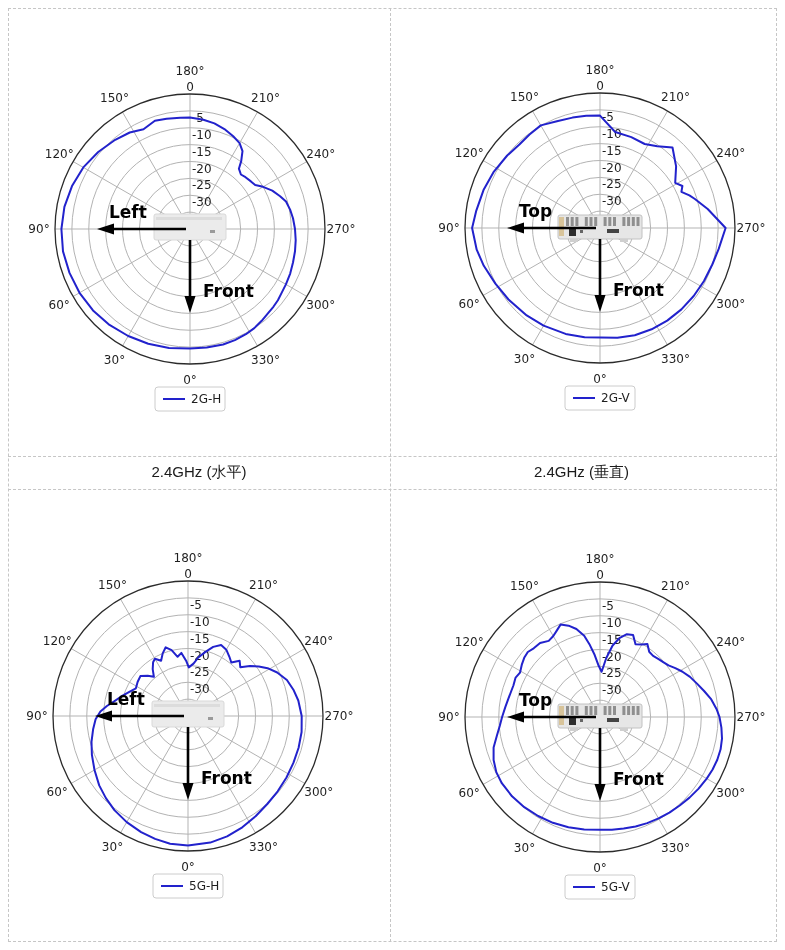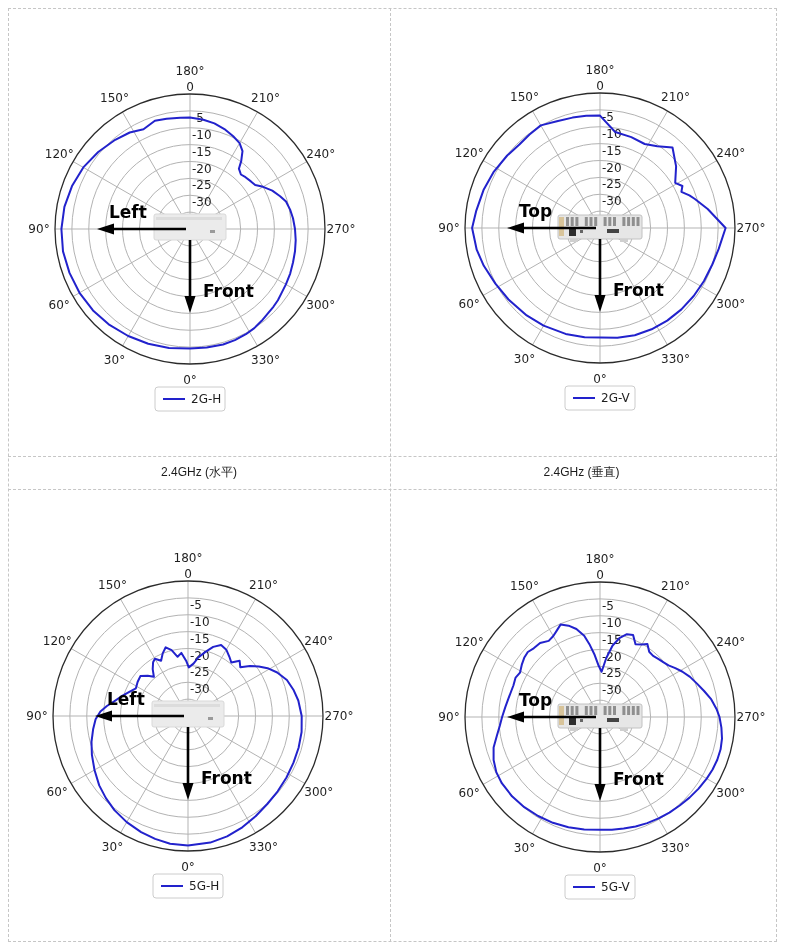--- a/index.html
+++ b/index.html
@@ -2,21 +2,21 @@
 <html><head>
 <meta charset="utf-8">
 <style>
   html,body{margin:0;padding:0;background:#ffffff;}
   body{width:785px;height:950px;position:relative;font-family:"DejaVu Sans",sans-serif;}
   .frame{position:absolute;border:1px dashed #c6c6c6;box-sizing:border-box;}
   .vline{position:absolute;border-left:1px dashed #c6c6c6;width:0;}
   .hline{position:absolute;border-top:1px dashed #c6c6c6;height:0;}
   .plot-mount{position:absolute;}
   .caption-cell{position:absolute;display:flex;align-items:center;justify-content:center;
-    font-family:"Liberation Sans",sans-serif;font-size:12px;color:#1b1b1b;}
+    font-family:"Liberation Sans",sans-serif;font-size:15px;color:#1b1b1b;}
   svg text{font-family:"DejaVu Sans",sans-serif;}
 </style>
 </head>
 <body>
 
 <div class="frame" style="left:8px;top:8px;width:769px;height:934px;"></div>
 <div class="vline" style="left:390px;top:8px;height:934px;"></div>
 <div class="hline" style="left:8px;top:456px;width:769px;"></div>
 <div class="hline" style="left:8px;top:489px;width:769px;"></div>
 

